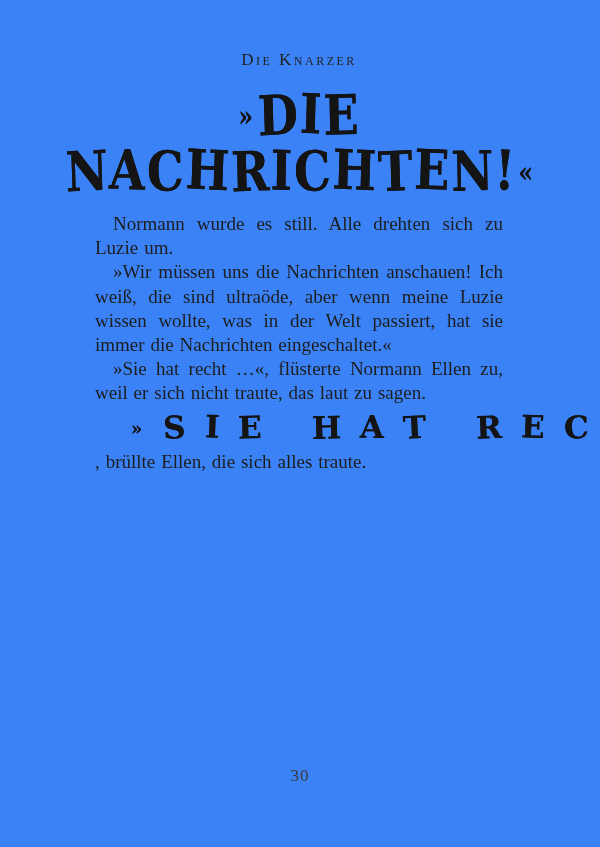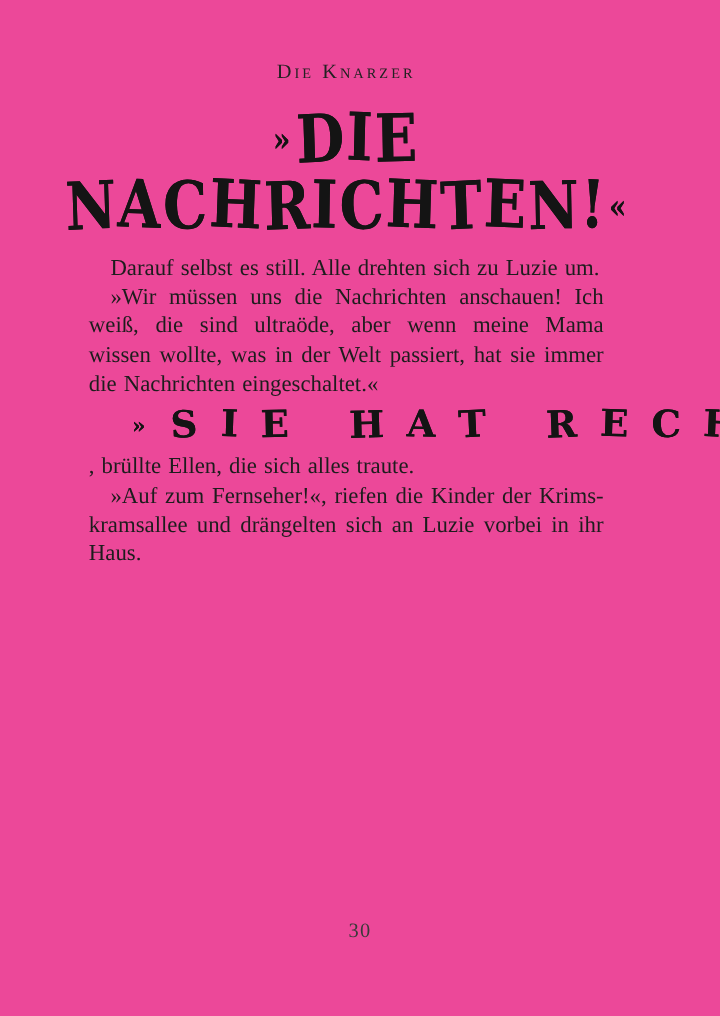--- a/index.html
+++ b/index.html
@@ -5,23 +5,23 @@
   html, body {
     margin: 0;
     padding: 0;
     background: #ffffff;
   }
   .page {
     position: relative;
     width: 600px;
     height: 847px;
     margin: 0 auto;
-    background: #ec4899;
+    background: #3b82f6;
     box-sizing: border-box;
-    padding: 50px 97px 0 74px;
+    padding: 50px 97px 0 95px;
     font-family: "Liberation Serif", "DejaVu Serif", serif;
     color: #1d1d1d;
     overflow: hidden;
   }
   .running-header {
     text-align: center;
     font-variant: small-caps;
     font-size: 17px;
     letter-spacing: 2.5px;
     color: #222;
@@ -102,21 +102,21 @@
   <h1 class="chapter-heading">
     <div class="h-line">
       <span class="h-scale"><span class="h-quote open">»</span><span class="h-text"><span class="j" style="transform: rotate(-2.2deg) translateY(0.6px);">D</span><span class="j" style="transform: rotate(1.8deg) translateY(-0.7px);">I</span><span class="j" style="transform: rotate(-1.2deg) translateY(0.4px);">E</span></span></span>
     </div>
     <div class="h-line">
       <span class="h-scale"><span class="h-text"><span class="j" style="transform: rotate(-2.2deg) translateY(0.6px);">N</span><span class="j" style="transform: rotate(1.8deg) translateY(-0.7px);">A</span><span class="j" style="transform: rotate(-1.2deg) translateY(0.4px);">C</span><span class="j" style="transform: rotate(2.4deg) translateY(-0.5px);">H</span><span class="j" style="transform: rotate(-1.6deg) translateY(0.8px);">R</span><span class="j" style="transform: rotate(1.2deg) translateY(-0.3px);">I</span><span class="j" style="transform: rotate(-2.6deg) translateY(0.5px);">C</span><span class="j" style="transform: rotate(2deg) translateY(-0.6px);">H</span><span class="j" style="transform: rotate(-2.2deg) translateY(0.6px);">T</span><span class="j" style="transform: rotate(1.8deg) translateY(-0.7px);">E</span><span class="j" style="transform: rotate(-1.2deg) translateY(0.4px);">N</span><span class="j" style="transform: rotate(2.4deg) translateY(-0.5px);">!</span></span><span class="h-quote close">«</span></span>
     </div>
   </h1>
 
   <div class="body-text">
-    <p>Darauf selbst es still. Alle drehten sich zu Luzie um.</p>
-    <p>»Wir müssen uns die Nachrichten anschauen! Ich weiß, die sind ultraöde, aber wenn meine Mama wissen wollte, was in der Welt passiert, hat sie immer die Nach­richten eingeschaltet.«</p>
+    <p>Normann wurde es still. Alle drehten sich zu Luzie um.</p>
+    <p>»Wir müssen uns die Nachrichten anschauen! Ich weiß, die sind ultraöde, aber wenn meine Luzie wissen wollte, was in der Welt passiert, hat sie immer die Nach­richten eingeschaltet.«</p>
+    <p>»Sie hat recht …«, flüsterte Normann Ellen zu, weil er sich nicht traute, das laut zu sagen.</p>
     <p class="p-display"><span class="d-block"><span class="h-quote open">»</span><span class="d-text"><span class="j" style="transform: rotate(-2.2deg) translateY(0.6px);">S</span><span class="j" style="transform: rotate(1.8deg) translateY(-0.7px);">I</span><span class="j" style="transform: rotate(-1.2deg) translateY(0.4px);">E</span><span class="j" style="transform: rotate(2.4deg) translateY(-0.5px);">&nbsp;</span><span class="j" style="transform: rotate(-1.6deg) translateY(0.8px);">H</span><span class="j" style="transform: rotate(1.2deg) translateY(-0.3px);">A</span><span class="j" style="transform: rotate(-2.6deg) translateY(0.5px);">T</span><span class="j" style="transform: rotate(2deg) translateY(-0.6px);">&nbsp;</span><span class="j" style="transform: rotate(-2.2deg) translateY(0.6px);">R</span><span class="j" style="transform: rotate(1.8deg) translateY(-0.7px);">E</span><span class="j" style="transform: rotate(-1.2deg) translateY(0.4px);">C</span><span class="j" style="transform: rotate(2.4deg) translateY(-0.5px);">H</span></span></span><span>, brüllte Ellen, die sich alles traute.</span></p>
-    <p>»Auf zum Fernseher!«, riefen die Kinder der Krims­kramsallee und drängelten sich an Luzie vorbei in ihr Haus.</p>
   </div>
 
   <div class="footer">30</div>
 
 </div>
 
 </body></html>

